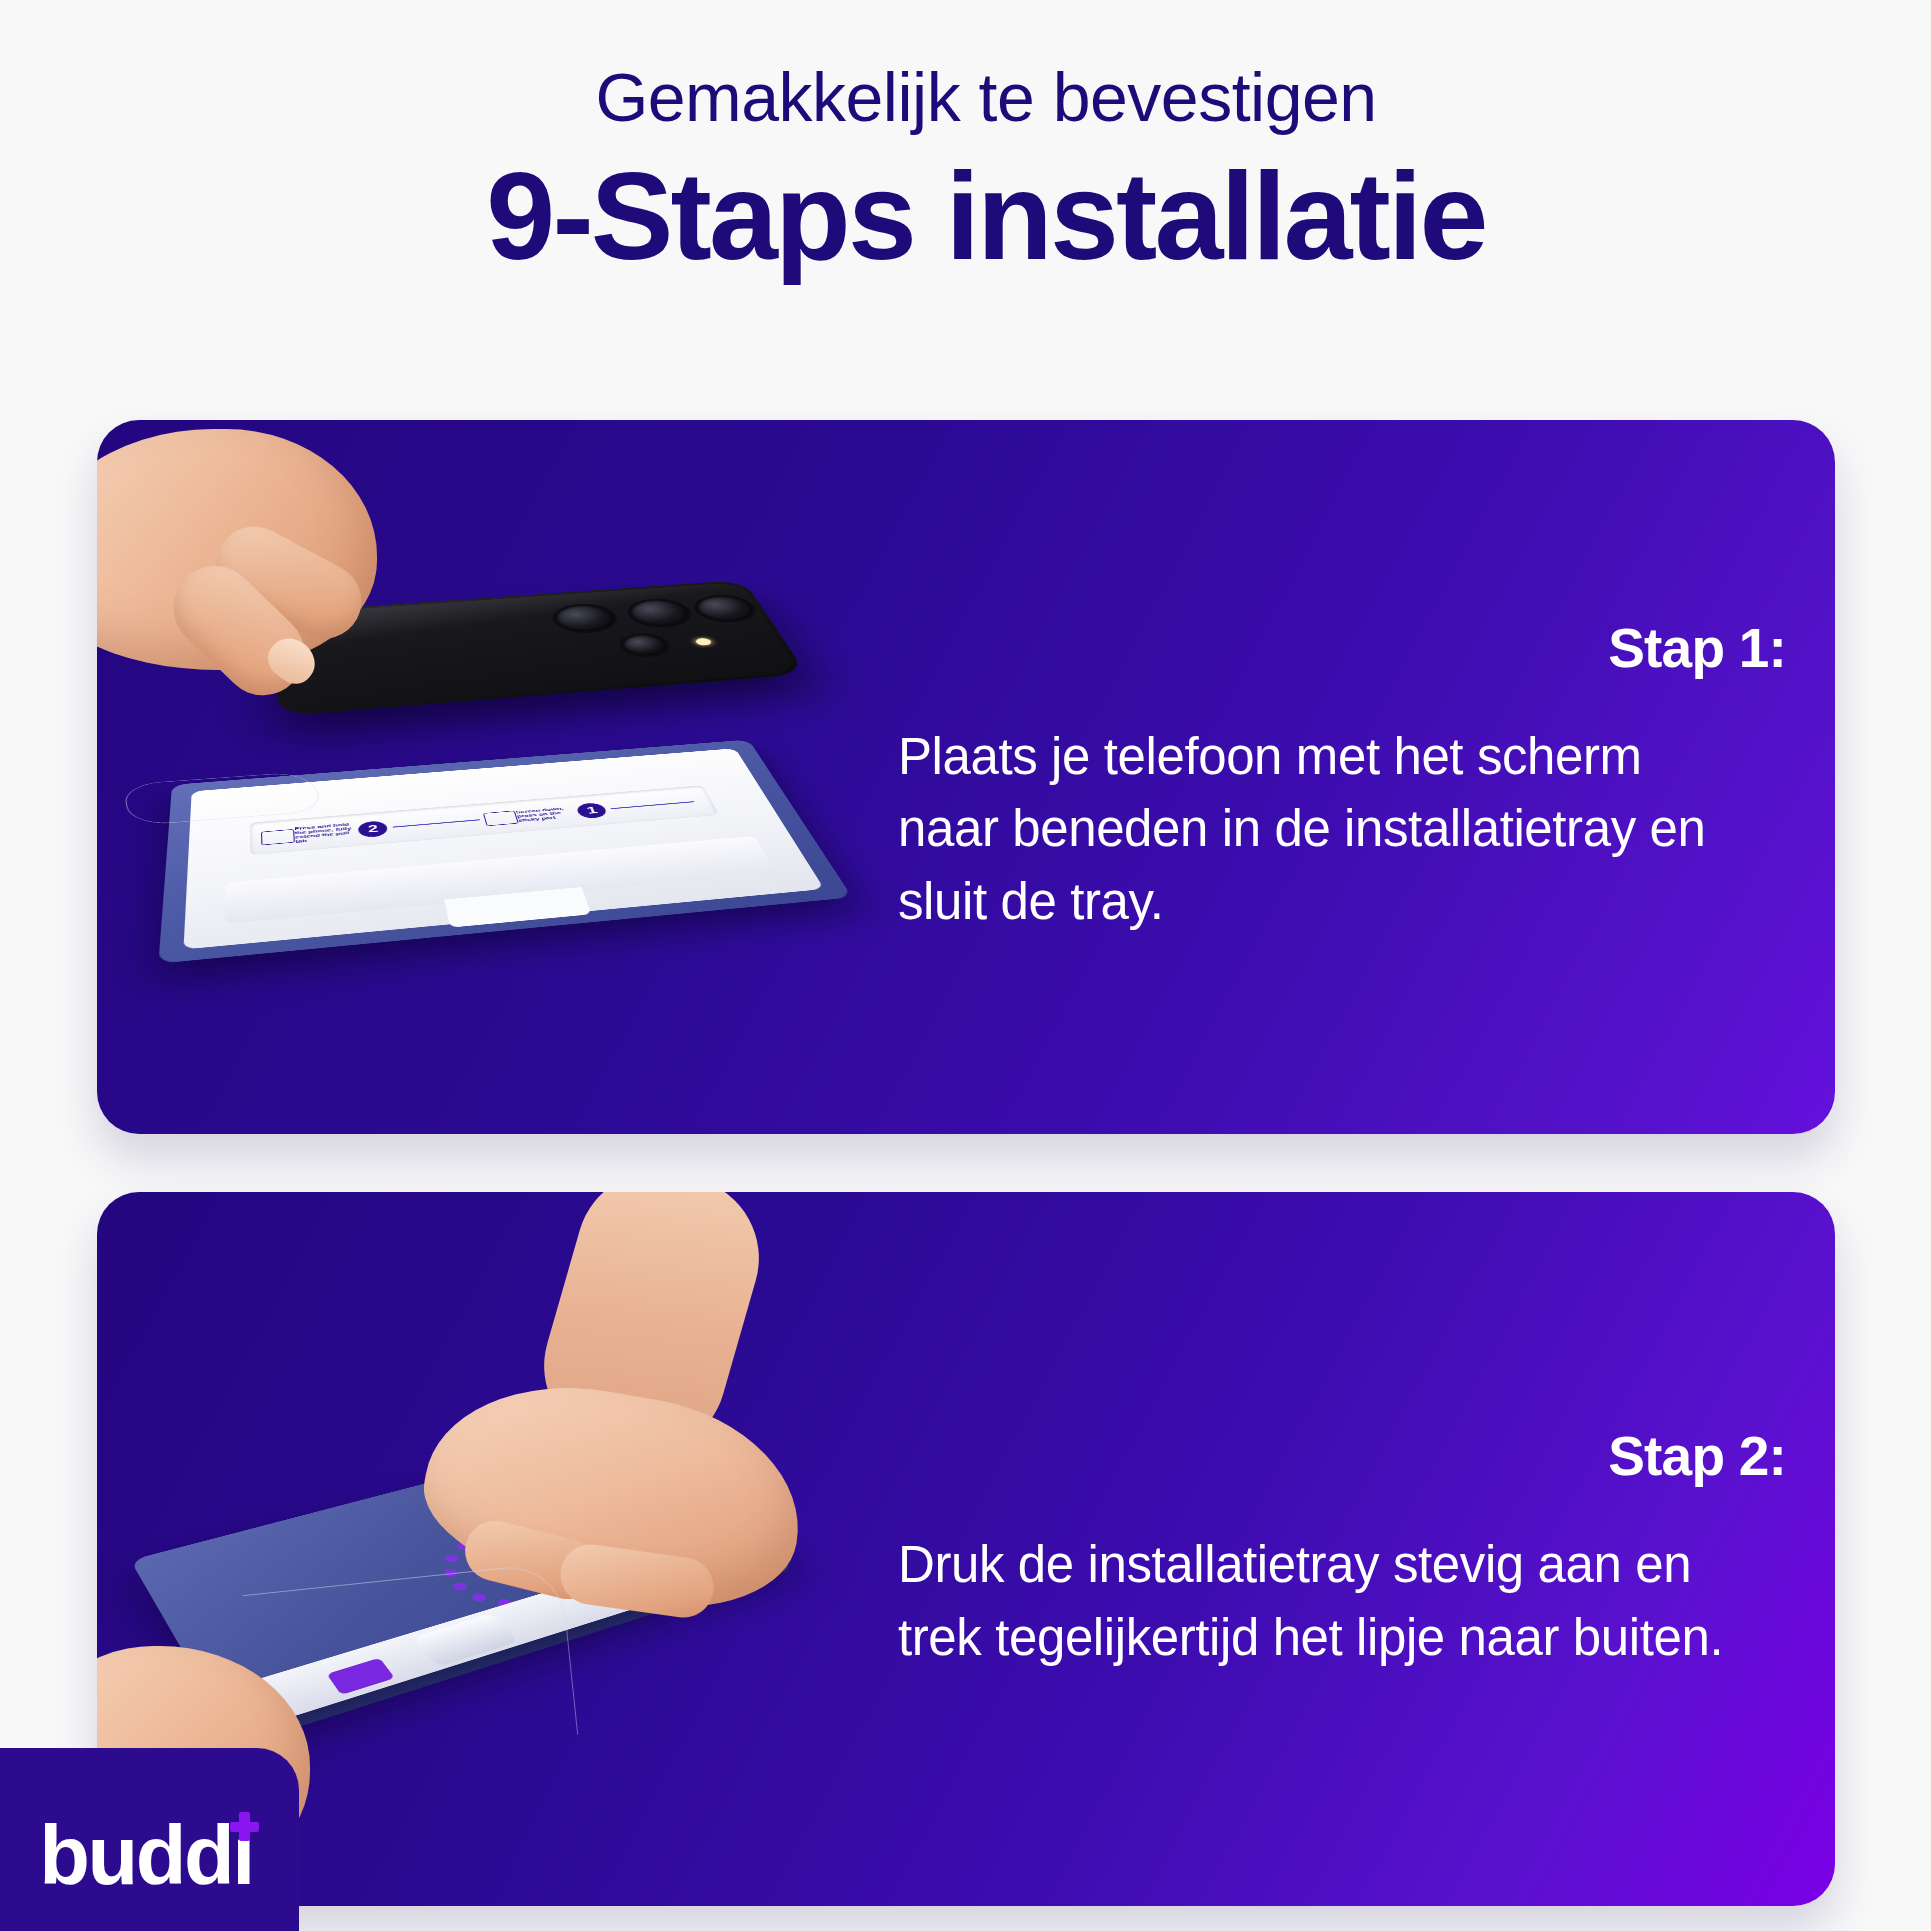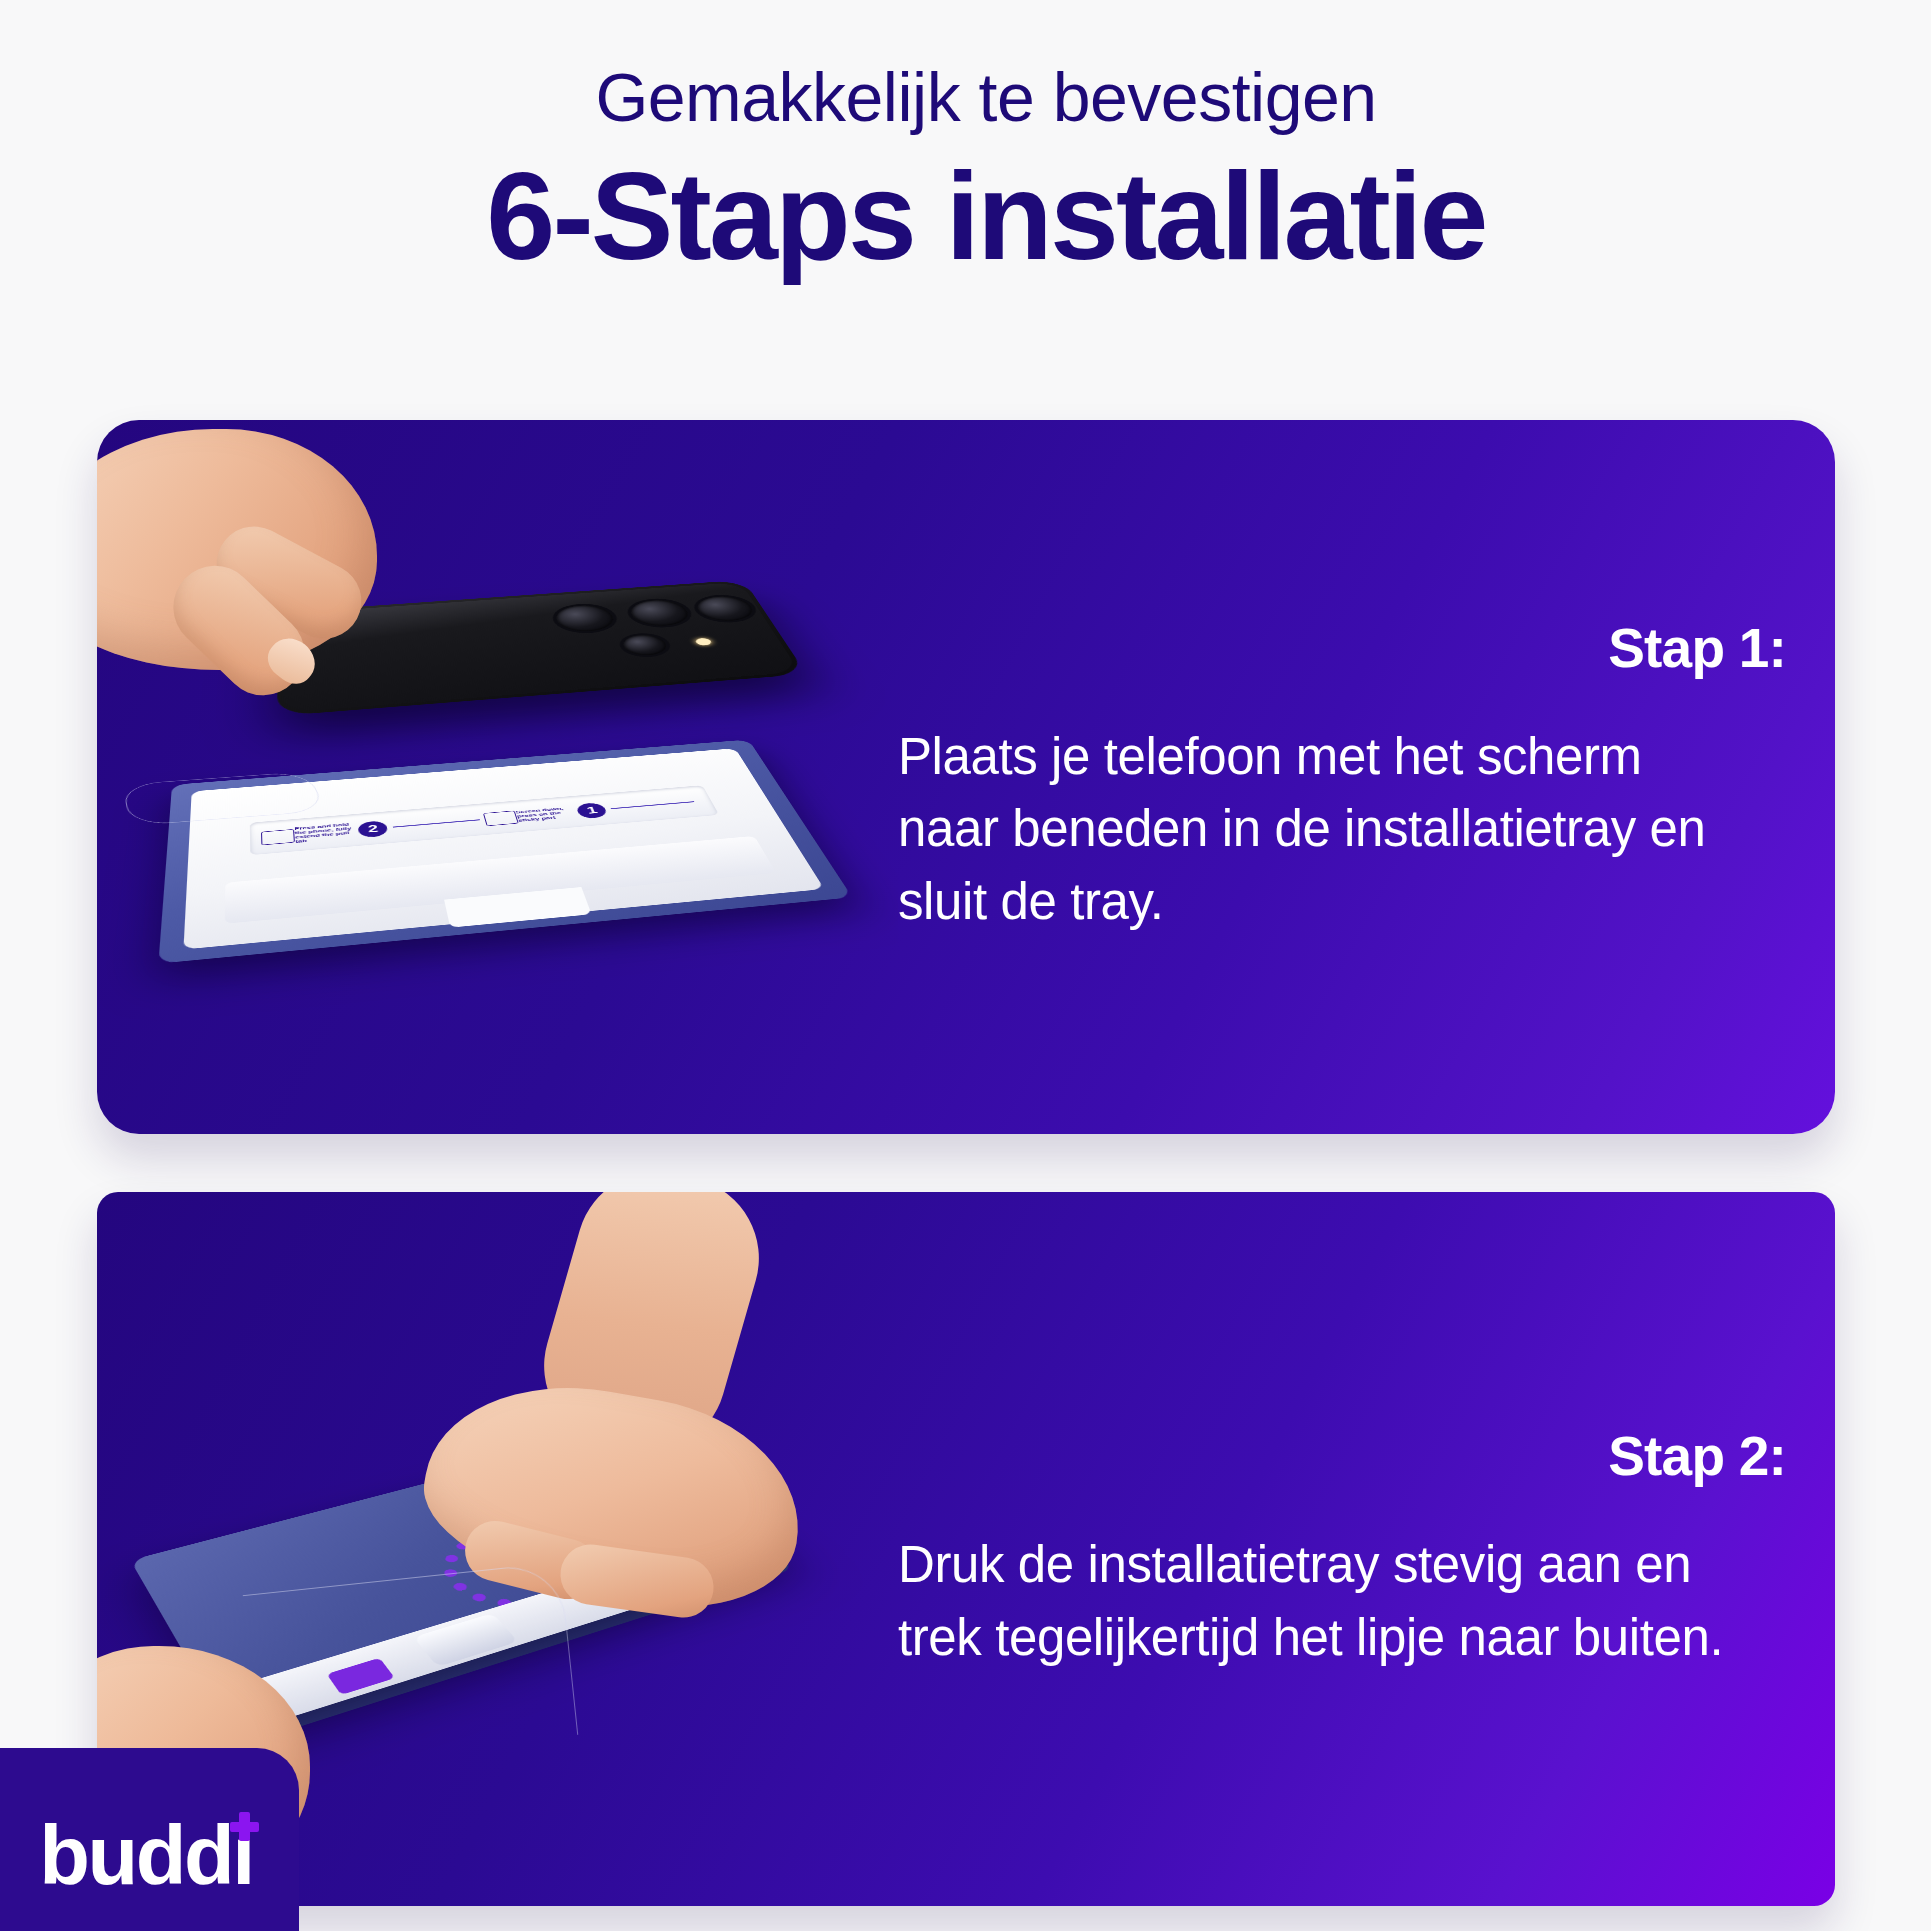--- a/index.html
+++ b/index.html
@@ -64,21 +64,20 @@
     width: 1738px;
     height: 714px;
     background: linear-gradient(118deg, #24067f 0%, #2b0a93 38%, #3c0cae 66%, #5312c8 88%, #6410dd 100%);
   }
   .card-2 {
     left: 97px;
     top: 1192px;
     width: 1738px;
     height: 714px;
     background: linear-gradient(118deg, #24067f 0%, #2b0a93 34%, #3d0cb0 62%, #5a11cf 84%, #7a00e6 100%);
-    border-radius: 21px;
   }
 
   
   .step-text {
     position: absolute;
     left: 801px;
     top: 0;
     width: 888px;
     height: 100%;
     display: flex;
@@ -457,21 +456,21 @@
   .logo-plus::before { left: 9.7px; top: 0;  width: 10.6px; height: 29px; }
   .logo-plus::after  { left: 0;  top: 9.7px; width: 29px; height: 10.6px; }
 </style>
 </head>
 <body>
 
 <div class="page">
 
   <div class="header">
     <div class="subtitle">Gemakkelijk te bevestigen</div>
-    <div class="headline">6-Staps installatie</div>
+    <div class="headline">9-Staps installatie</div>
   </div>
 
   <div class="card card-1">
 
     <div class="illus">
 
       <div class="tray1">
         <div class="tray1-inner">
           <div class="tray1-slot"></div>
           <div class="tray1-markings">

